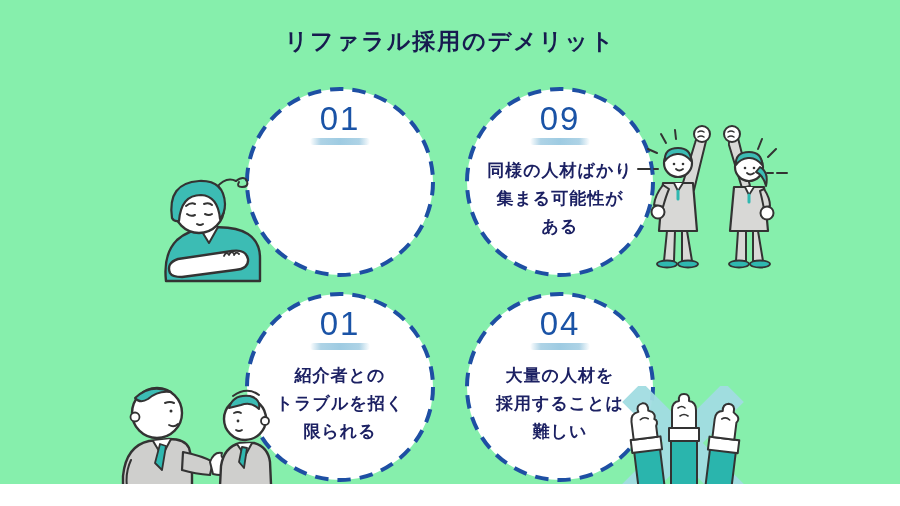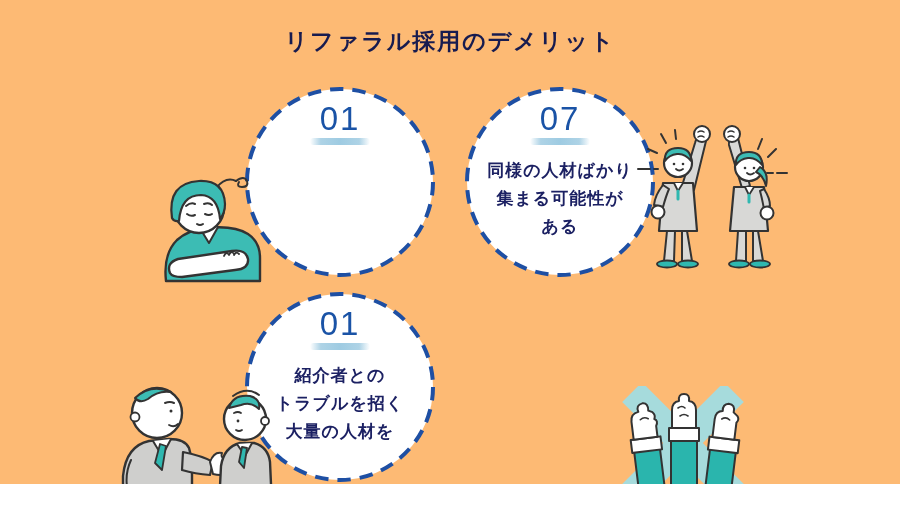--- a/index.html
+++ b/index.html
@@ -1,20 +1,20 @@
 <!DOCTYPE html>
 <html><head>
 <meta charset="utf-8">
 <style>
   * { margin:0; padding:0; box-sizing:border-box; }
   html,body { width:900px; height:506px; }
   body { font-family:"Liberation Sans","DejaVu Sans",sans-serif; }
   .canvas {
     position:relative; width:900px; height:484px;
-    background:#fdba74; overflow:hidden;
+    background:#86efac; overflow:hidden;
   }
   .title {
     position:absolute; top:26px; left:0; width:900px;
     text-align:center; font-size:23px; font-weight:bold;
     letter-spacing:2px; color:#171b4f;
   }
   .card {
     position:absolute; width:190px; height:190px;
     display:flex; flex-direction:column; align-items:center;
   }
@@ -55,38 +55,48 @@
       <circle cx="95" cy="95" r="93" fill="#ffffff" stroke="#1e4fa3" stroke-width="4" stroke-dasharray="13.5 9"></circle>
     </svg>
     <div class="num">01</div>
     <div class="swoosh"></div>
   </div>
 
   <div class="card c2">
     <svg class="ring" width="190" height="190" viewBox="0 0 190 190">
       <circle cx="95" cy="95" r="93" fill="#ffffff" stroke="#1e4fa3" stroke-width="4" stroke-dasharray="13.5 9"></circle>
     </svg>
-    <div class="num">07</div>
+    <div class="num">09</div>
     <div class="swoosh"></div>
     <div class="body-text">同様の人材ばかり
 集まる可能性が
 ある</div>
   </div>
 
   <div class="card c3">
     <svg class="ring" width="190" height="190" viewBox="0 0 190 190">
       <circle cx="95" cy="95" r="93" fill="#ffffff" stroke="#1e4fa3" stroke-width="4" stroke-dasharray="13.5 9"></circle>
     </svg>
     <div class="num">01</div>
     <div class="swoosh"></div>
     <div class="body-text">紹介者との
 トラブルを招く
-大量の人材を</div>
-  </div>
-
+限られる</div>
+  </div>
+
+  <div class="card c4">
+    <svg class="ring" width="190" height="190" viewBox="0 0 190 190">
+      <circle cx="95" cy="95" r="93" fill="#ffffff" stroke="#1e4fa3" stroke-width="4" stroke-dasharray="13.5 9"></circle>
+    </svg>
+    <div class="num">04</div>
+    <div class="swoosh"></div>
+    <div class="body-text">大量の人材を
+採用することは
+難しい</div>
+  </div>
 
   <svg class="illus i-worried" viewBox="0 0 112 116" fill="none" stroke-linecap="round" stroke-linejoin="round">
     <path d="M58,20 Q68,8 78,13" stroke="#333" stroke-width="2"></path>
     <path d="M78,13 q8,-6 11,0 q2,6 -5,6 q-6,0 -3,-5" stroke="#333" stroke-width="2"></path>
     <path d="M8,113 Q5,86 19,72 Q30,62 48,60 Q76,57 90,66 Q102,74 102,90 L102,113 Z" fill="#3cbcb4" stroke="#333" stroke-width="2.4"></path>
     <path d="M43,62 L51,75 L60,59" fill="#fff" stroke="#333" stroke-width="2"></path>
     <circle cx="41" cy="40" r="25" fill="#fff" stroke="#333" stroke-width="2.4"></circle>
     <path d="M14,50 Q9,15 41,13 Q66,12 67,36 Q67,45 62,51 Q60,28 43,27 Q23,27 21,53 Q16,54 14,50 Z" fill="#3cbcb4" stroke="#333" stroke-width="2.2"></path>
     <path d="M28,38 q5,-4 9,-2" stroke="#333" stroke-width="2"></path>
     <path d="M46,36 q5,-2 8,1" stroke="#333" stroke-width="2"></path>

